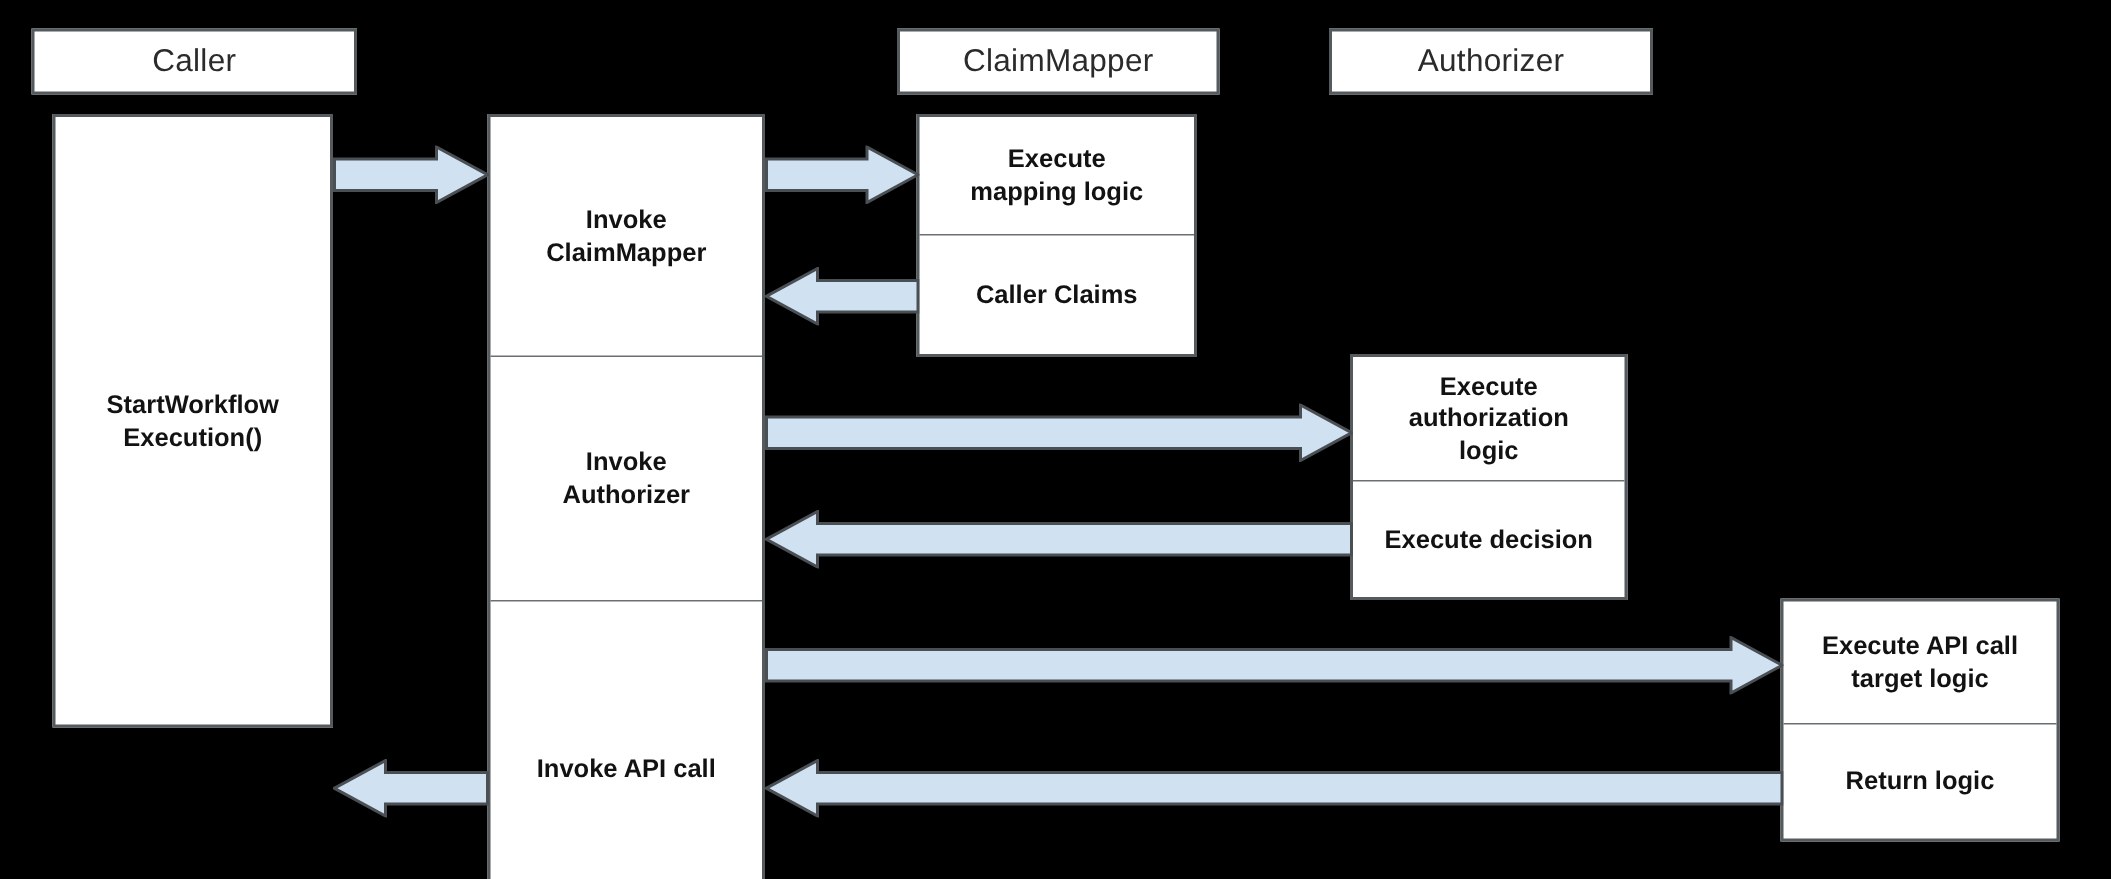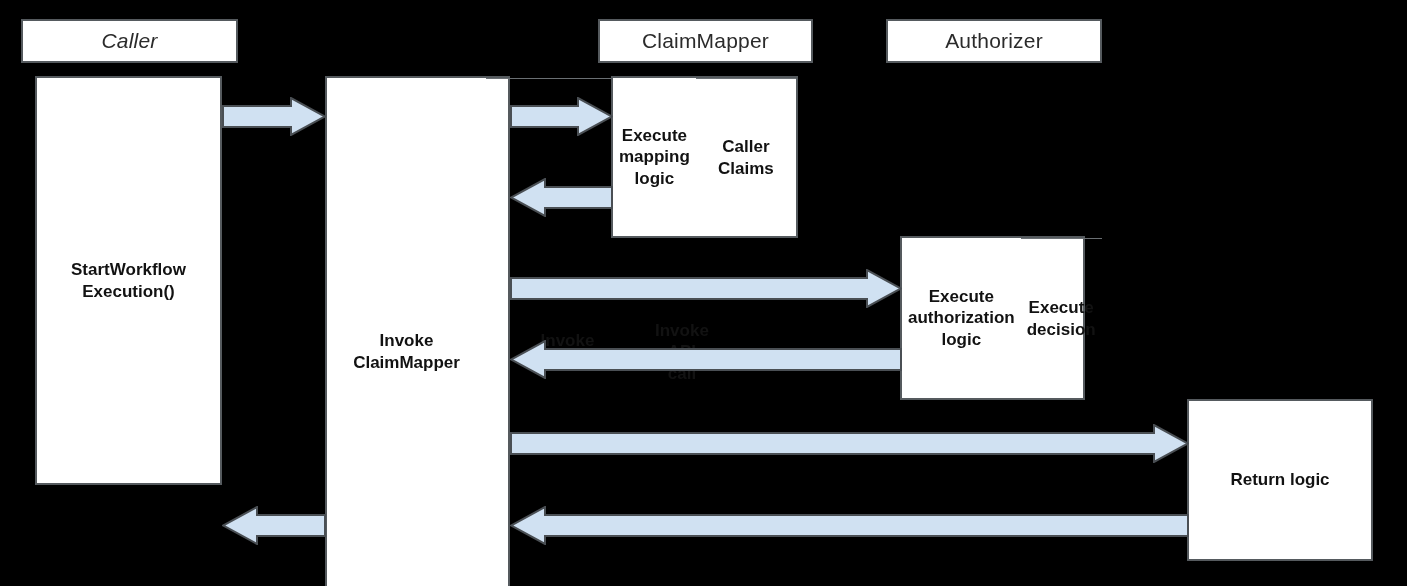--- a/index.html
+++ b/index.html
@@ -33,20 +33,21 @@
     letter-spacing: 0.2px;
   }
 
   
   .activation {
     position: absolute;
     background: #ffffff;
     border: 2px solid #555a5e;
     box-sizing: border-box;
     display: flex;
+    flex-direction: column;
   }
   .act-seg {
     flex: 1 1 auto;
     display: flex;
     align-items: center;
     justify-content: center;
     text-align: center;
     color: #121212;
     font-size: 17px;
     font-weight: 700;
@@ -62,21 +63,21 @@
   .arrow {
     position: absolute;
   }
   .arrow svg { display: block; }
 </style>
 </head>
 <body>
 
 <div id="canvas">
 
-  <div class="lane-header" style="left:21px; top:19px; width:217px; height:44px;font-style:italic;">
+  <div class="lane-header" style="left:21px; top:19px; width:217px; height:44px;">
     <span>Caller</span>
   </div>
 
 
   <div class="lane-header" style="left:598px; top:19px; width:215px; height:44px;">
     <span>ClaimMapper</span>
   </div>
 
   <div class="lane-header" style="left:886px; top:19px; width:216px; height:44px;">
     <span>Authorizer</span>
@@ -103,20 +104,22 @@
   </div>
 
   <div class="activation" style="left:900px; top:236px; width:185px; height:164px;">
     <div class="act-seg" style="flex:0 0 82px; white-space:pre-line;">Execute
 authorization
 logic</div>
     <div class="act-seg" style="flex:1 1 auto; white-space:pre-line;">Execute decision</div>
   </div>
 
   <div class="activation" style="left:1187px; top:399px; width:186px; height:162px;">
+    <div class="act-seg" style="flex:0 0 81px; white-space:pre-line;">Execute API call
+target logic</div>
     <div class="act-seg" style="flex:1 1 auto; white-space:pre-line;">Return logic</div>
   </div>
 
   <div class="arrow" style="left:222px; top:97px; width:104px; height:39px;">
     <svg width="104" height="39" viewBox="0 0 104 39">
       <path d="M1,9 L69,9 L69,1 L103,19.5 L69,38 L69,30 L1,30 Z" fill="#d0e1f2" stroke="#4a4f54" stroke-width="2" stroke-linejoin="miter"></path>
     </svg>
   </div>
 
   <div class="arrow" style="left:510px; top:97px; width:103px; height:39px;">

